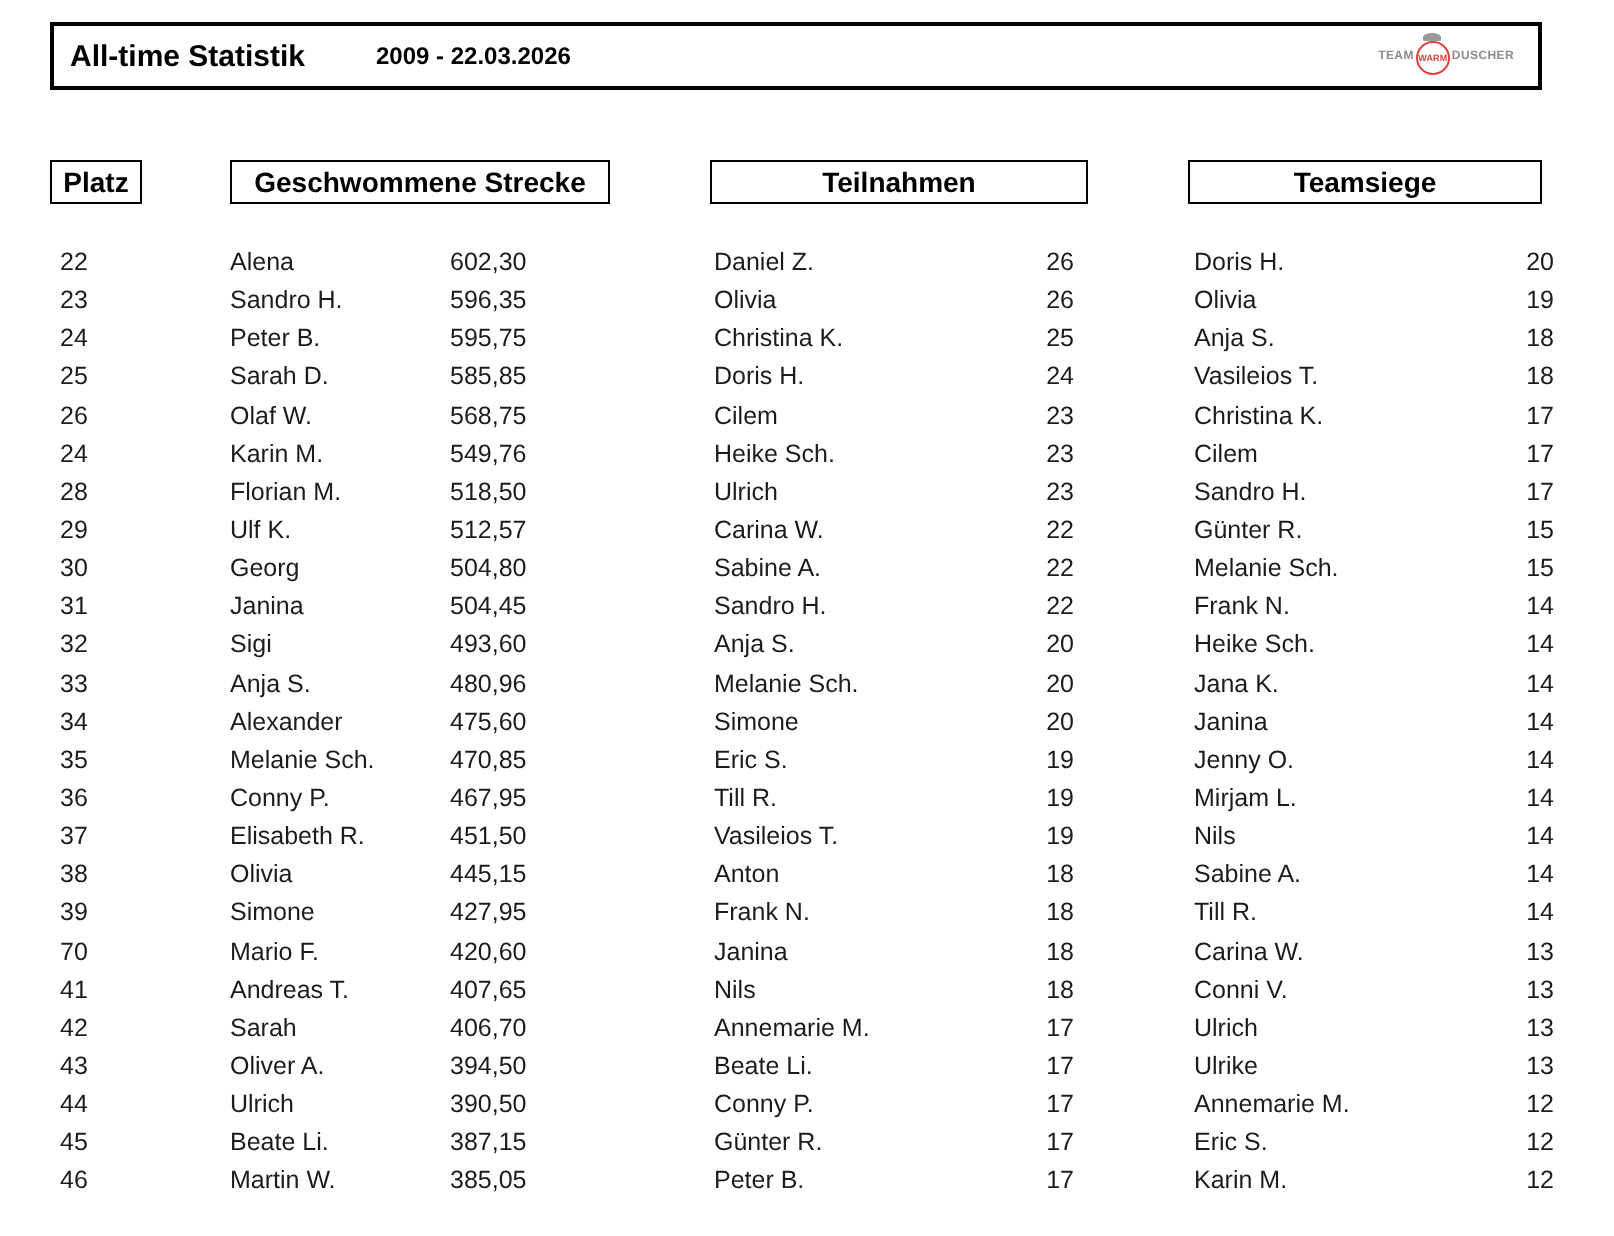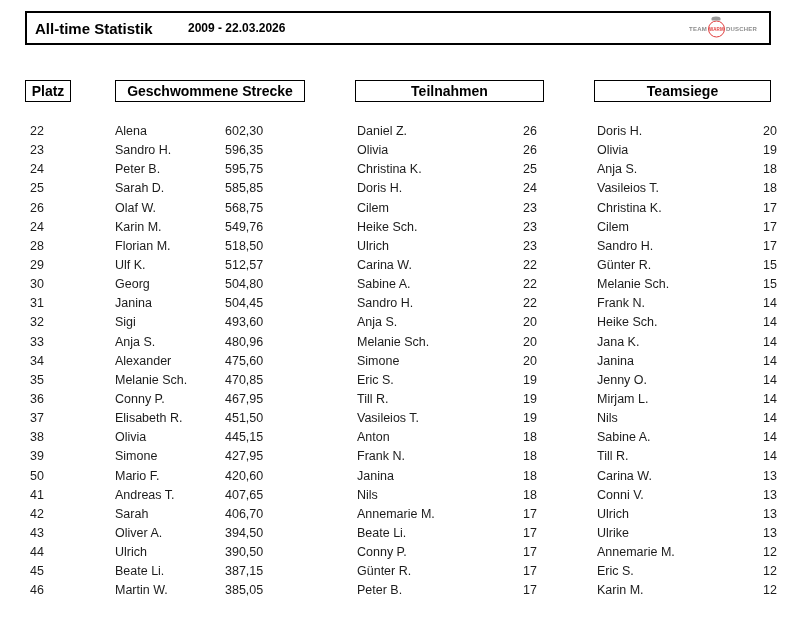--- a/index.html
+++ b/index.html
@@ -304,21 +304,21 @@
       <div class="row">
         <span class="cell c-platz">39</span>
         <span class="cell c-name1">Simone</span>
         <span class="cell c-val1">427,95</span>
         <span class="cell c-name2">Frank N.</span>
         <span class="cell c-val2">18</span>
         <span class="cell c-name3">Till R.</span>
         <span class="cell c-val3">14</span>
       </div>
       <div class="row">
-        <span class="cell c-platz">50</span>
+        <span class="cell c-platz">70</span>
         <span class="cell c-name1">Mario F.</span>
         <span class="cell c-val1">420,60</span>
         <span class="cell c-name2">Janina</span>
         <span class="cell c-val2">18</span>
         <span class="cell c-name3">Carina W.</span>
         <span class="cell c-val3">13</span>
       </div>
       <div class="row">
         <span class="cell c-platz">41</span>
         <span class="cell c-name1">Andreas T.</span>

